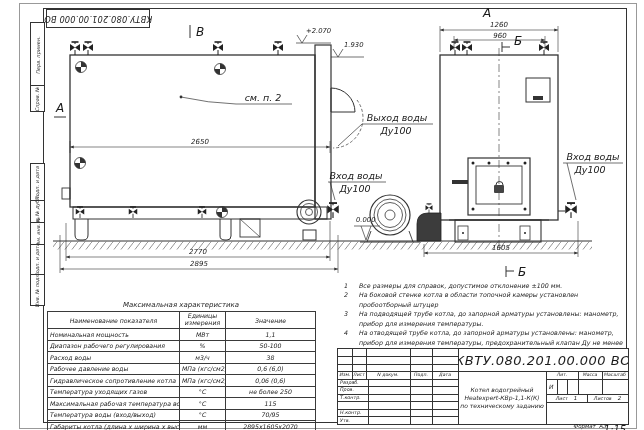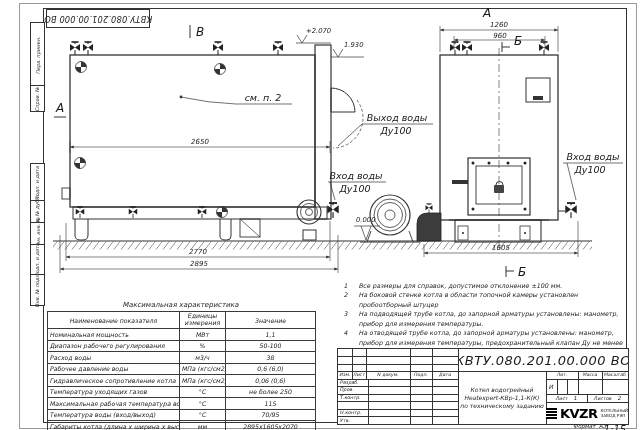--- a/index.html
+++ b/index.html
@@ -391,27 +391,17 @@
 
   <div class="tbt" style="left:208px;top:45px;width:41px;height:8px;gap:6px;font-size:4.8px;">
     <span>Лист</span>
     <span style="font-size:5.5px;">1</span>
   </div>
   <div class="tbt" style="left:249px;top:45px;width:41px;height:8px;gap:6px;font-size:4.8px;">
     <span>Листов</span>
     <span style="font-size:5.5px;">2</span>
   </div>
 
-  <div class="tbt" style="left:208px;top:53px;width:82px;height:22px;">
-    <div class="logo-band">
-      <span class="logo-mark"></span>
-      <span class="logo-word">KVZR</span>
-      <span class="logo-sub">
-        <span>КОТЕЛЬНЫЙ</span>
-        <span>ЗАВОД РЭП</span>
-      </span>
-    </div>
-  </div>
 </div>
 
 <div class="abs fmt">
   <span>Формат</span>&nbsp;&nbsp;<span>А3</span>
 </div>
 
 </body></html>

